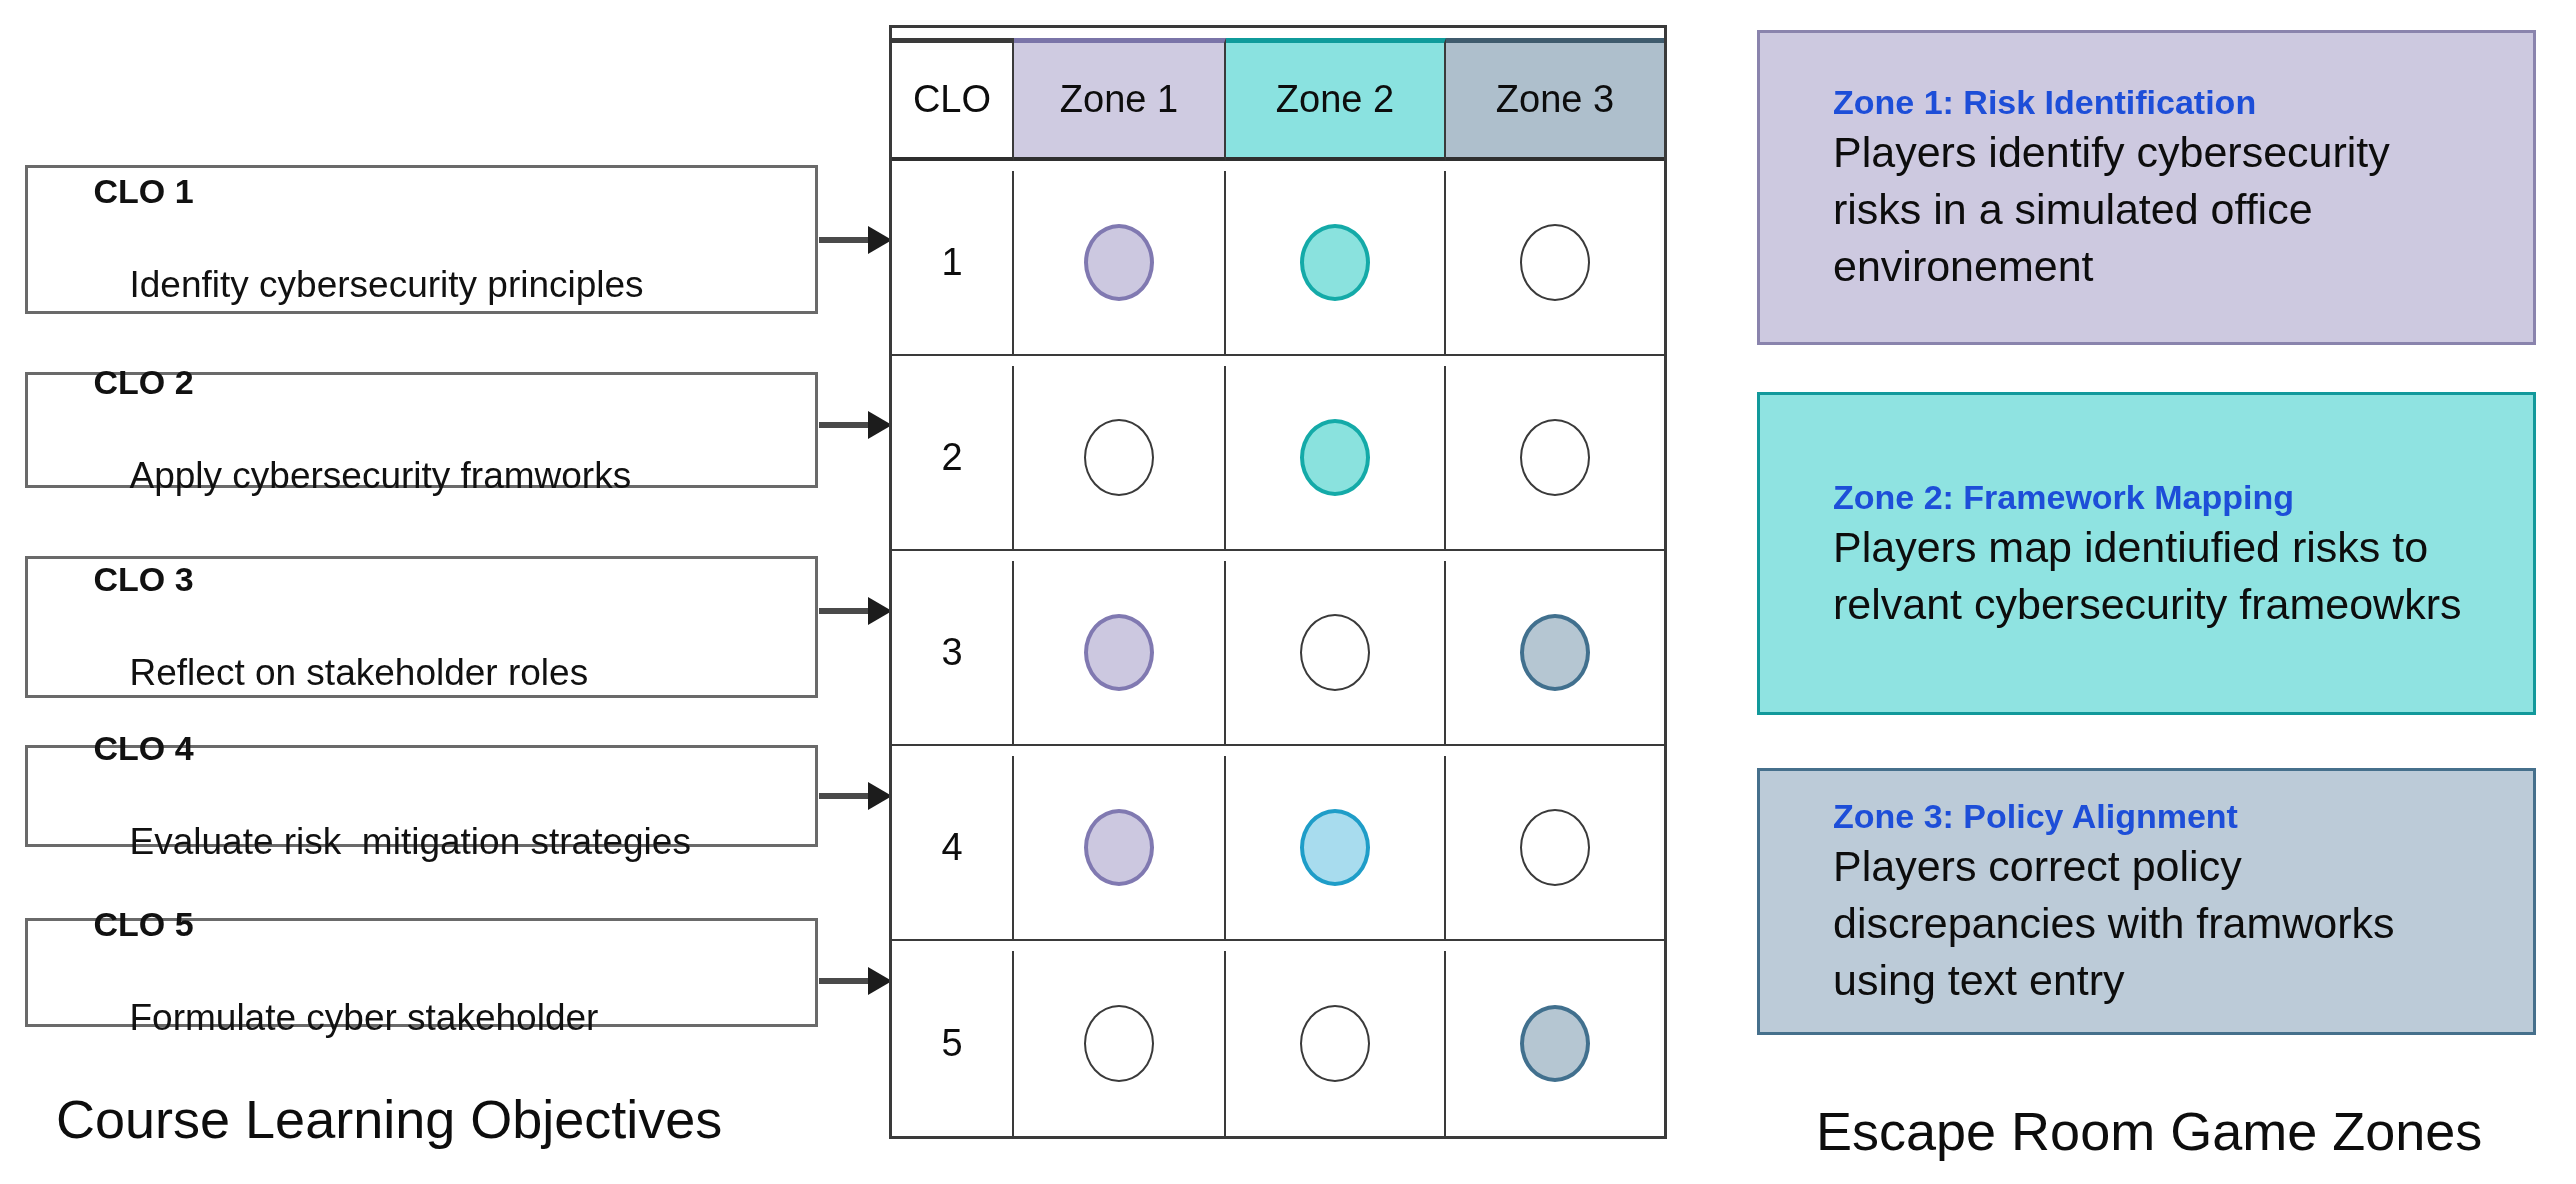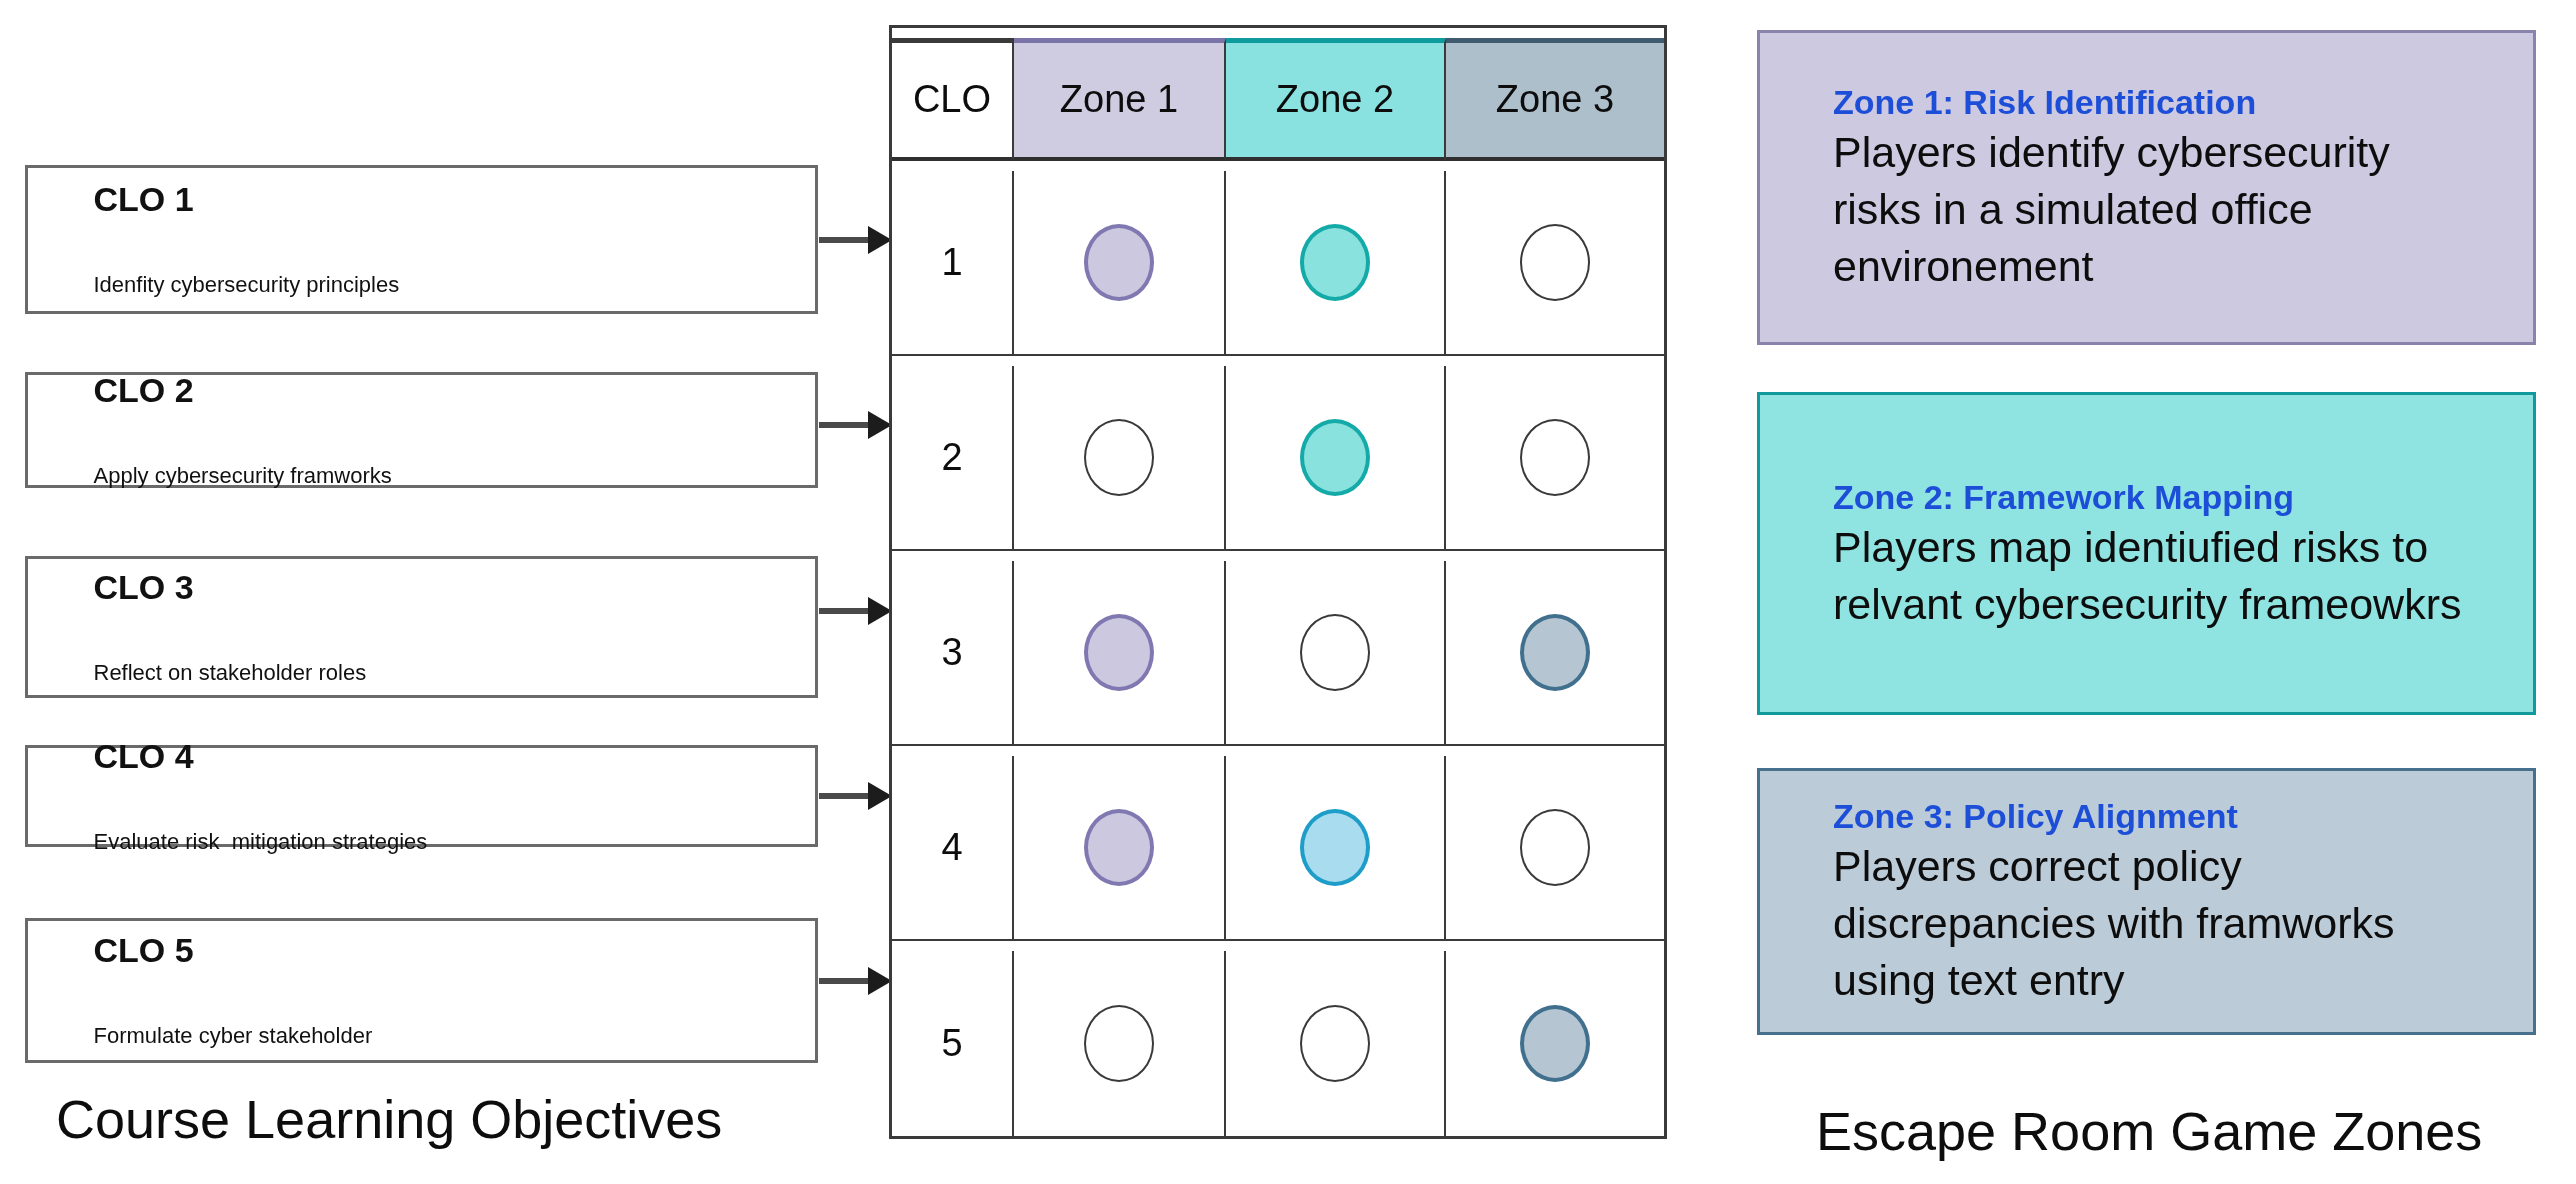--- a/index.html
+++ b/index.html
@@ -19,23 +19,23 @@
     border:3.3px solid #6a6a6a;
     box-sizing:border-box;
     display:flex; flex-direction:column; justify-content:center;
     padding-left:66px;
     gap:36px;
   }
   .clo-1 { top:165px;  height:149px; }
   .clo-2 { top:372px;  height:116px; }
   .clo-3 { top:556px;  height:142px; }
   .clo-4 { top:745px; height:102px; }
-  .clo-5 { top:918px; height:145px; }
+  .clo-5 { top:918px; height:109px; }
   .clo-box .t { font-weight:bold; font-size:34px; line-height:1.1; }
-  .clo-box .d { font-size:22px; line-height:1.1; margin-top:18.5px; white-space:pre-wrap; }
+  .clo-box .d { font-size:37px; line-height:1.1; margin-top:18.5px; white-space:pre-wrap;margin-left:36px; }
 
   
   .section-label { position:absolute; font-size:54px; color:#0d0d0d; }
   .clo-label   { left:56px;   top:1088px; }
   .zones-label { left:1816px; top:1100px; }
 
   
   .arrow { position:absolute; left:819px; width:73px; height:0; }
   .a1 { top:240px; } .a2 { top:425px; } .a3 { top:611px; } .a4 { top:796px; } .a5 { top:981px; }
   .arrow .shaft { position:absolute; left:0; top:-2.6px; width:52px; height:5.3px; background:#4a4a4a; }

